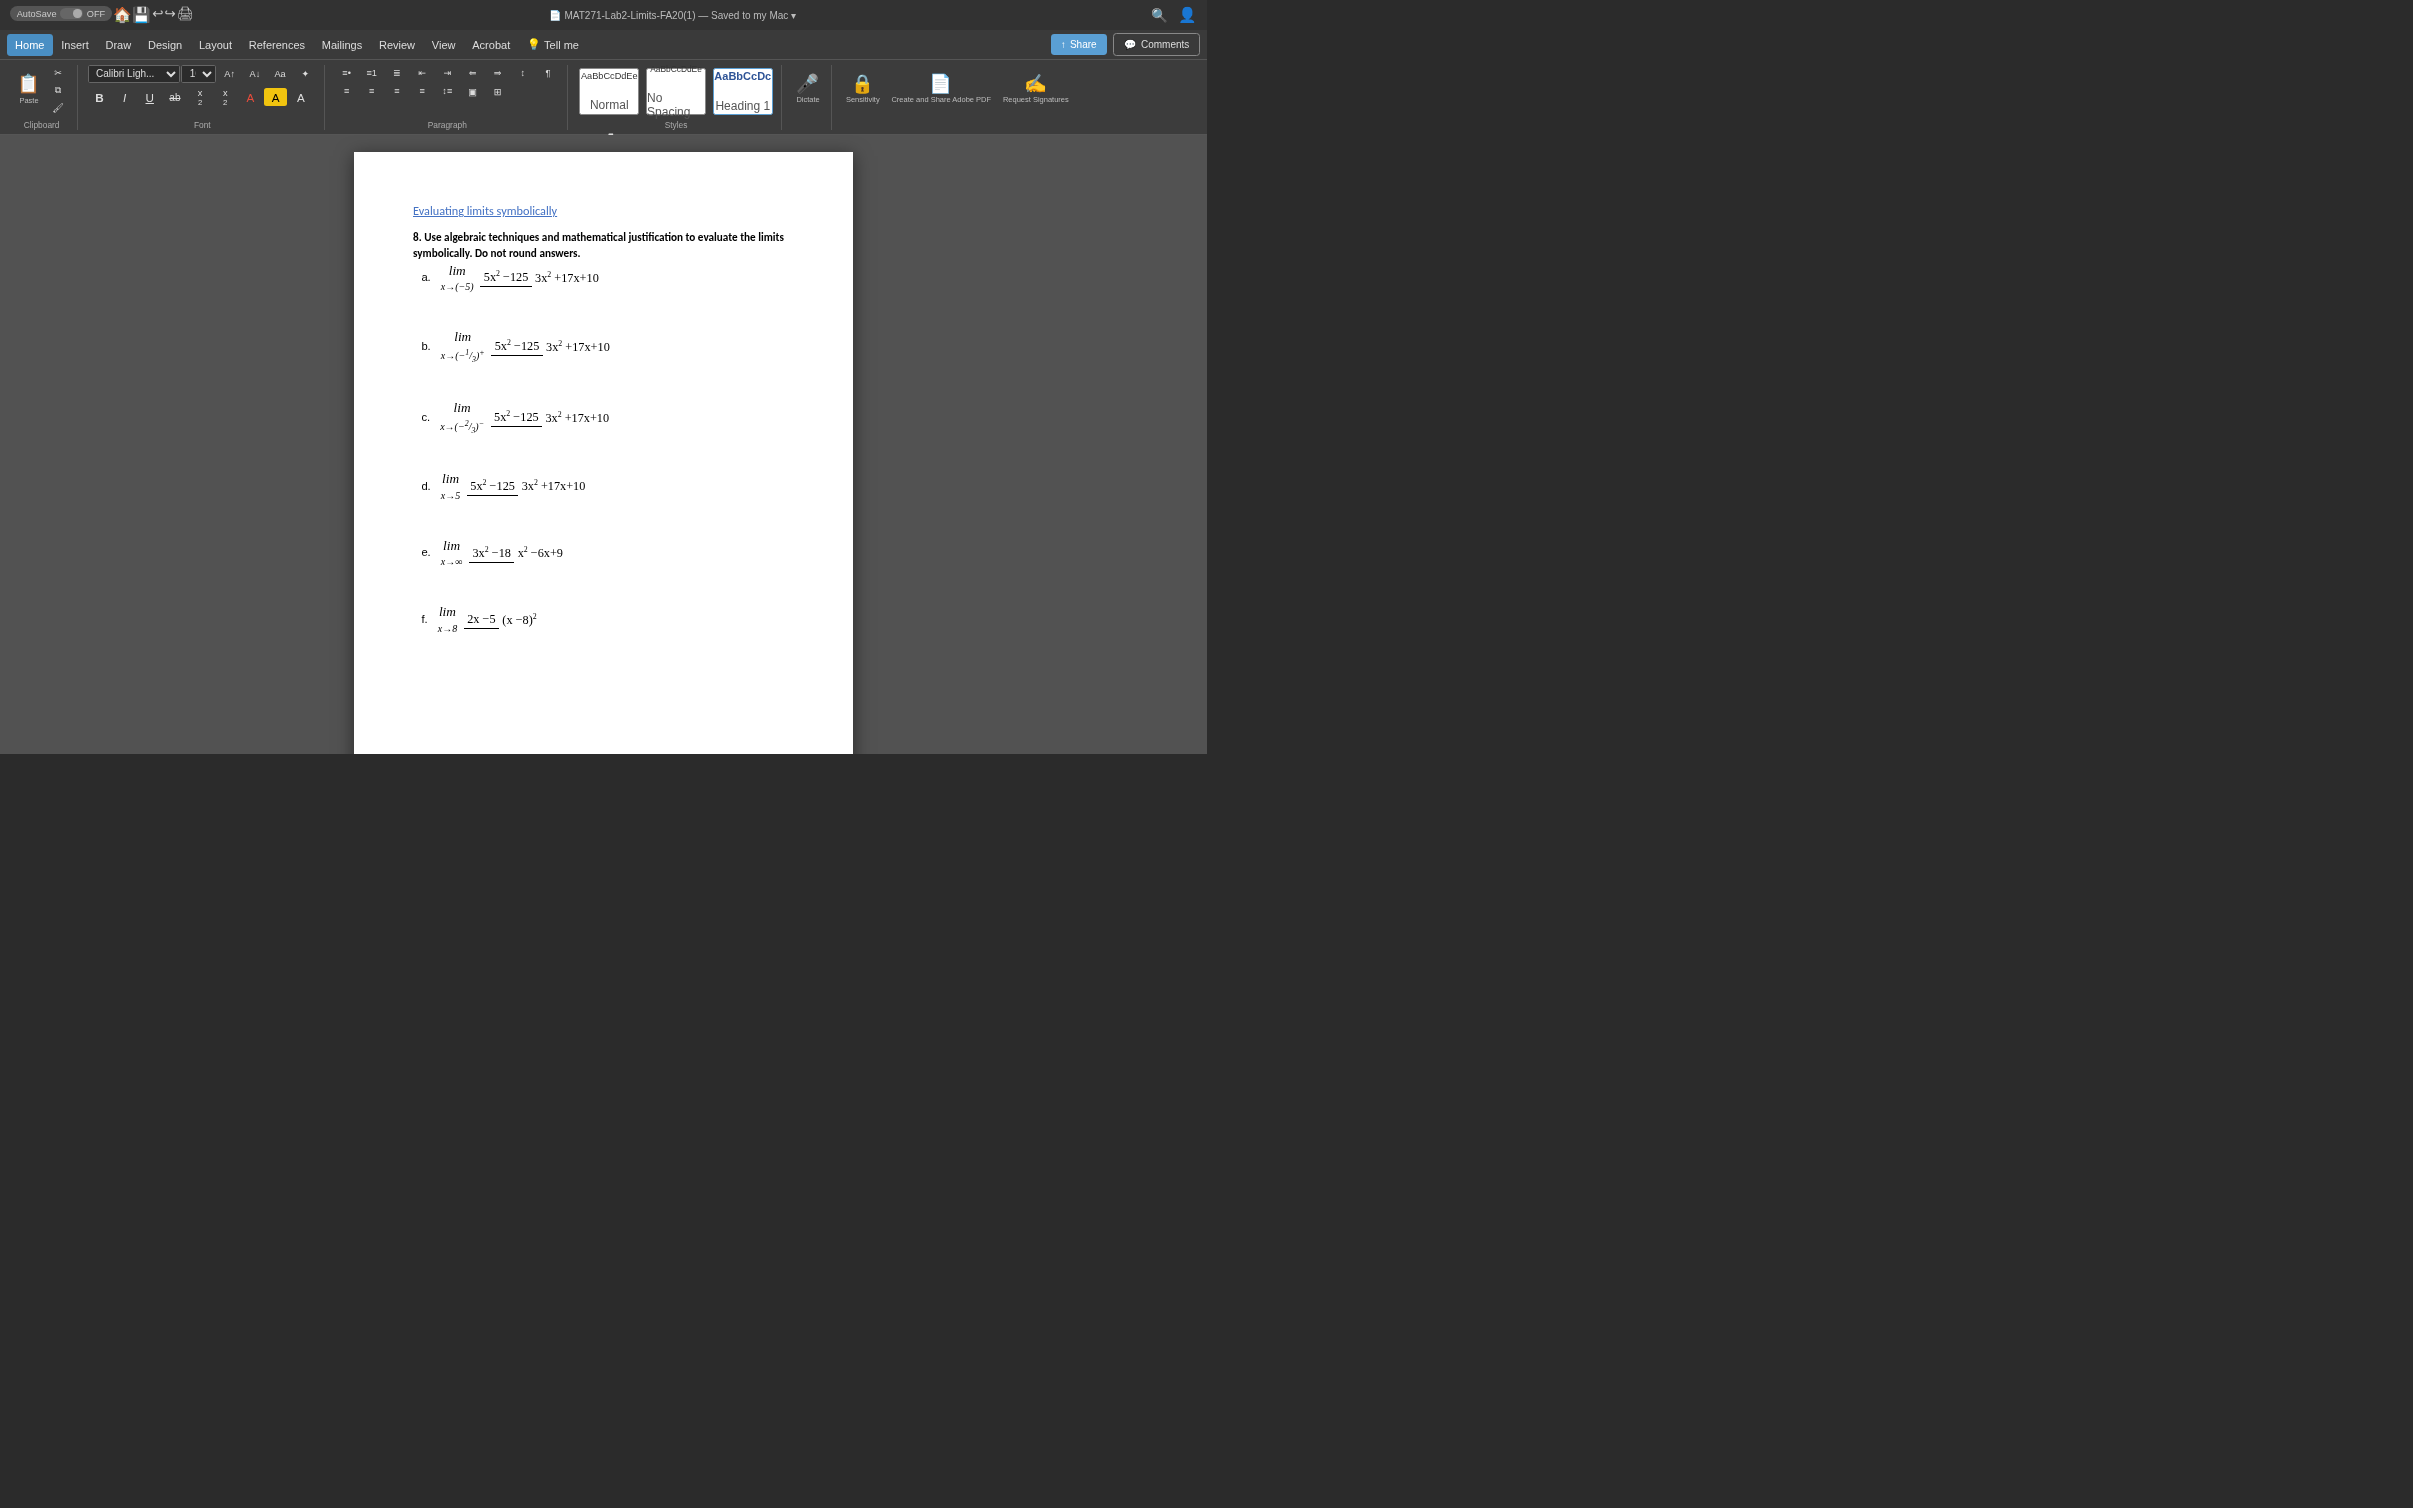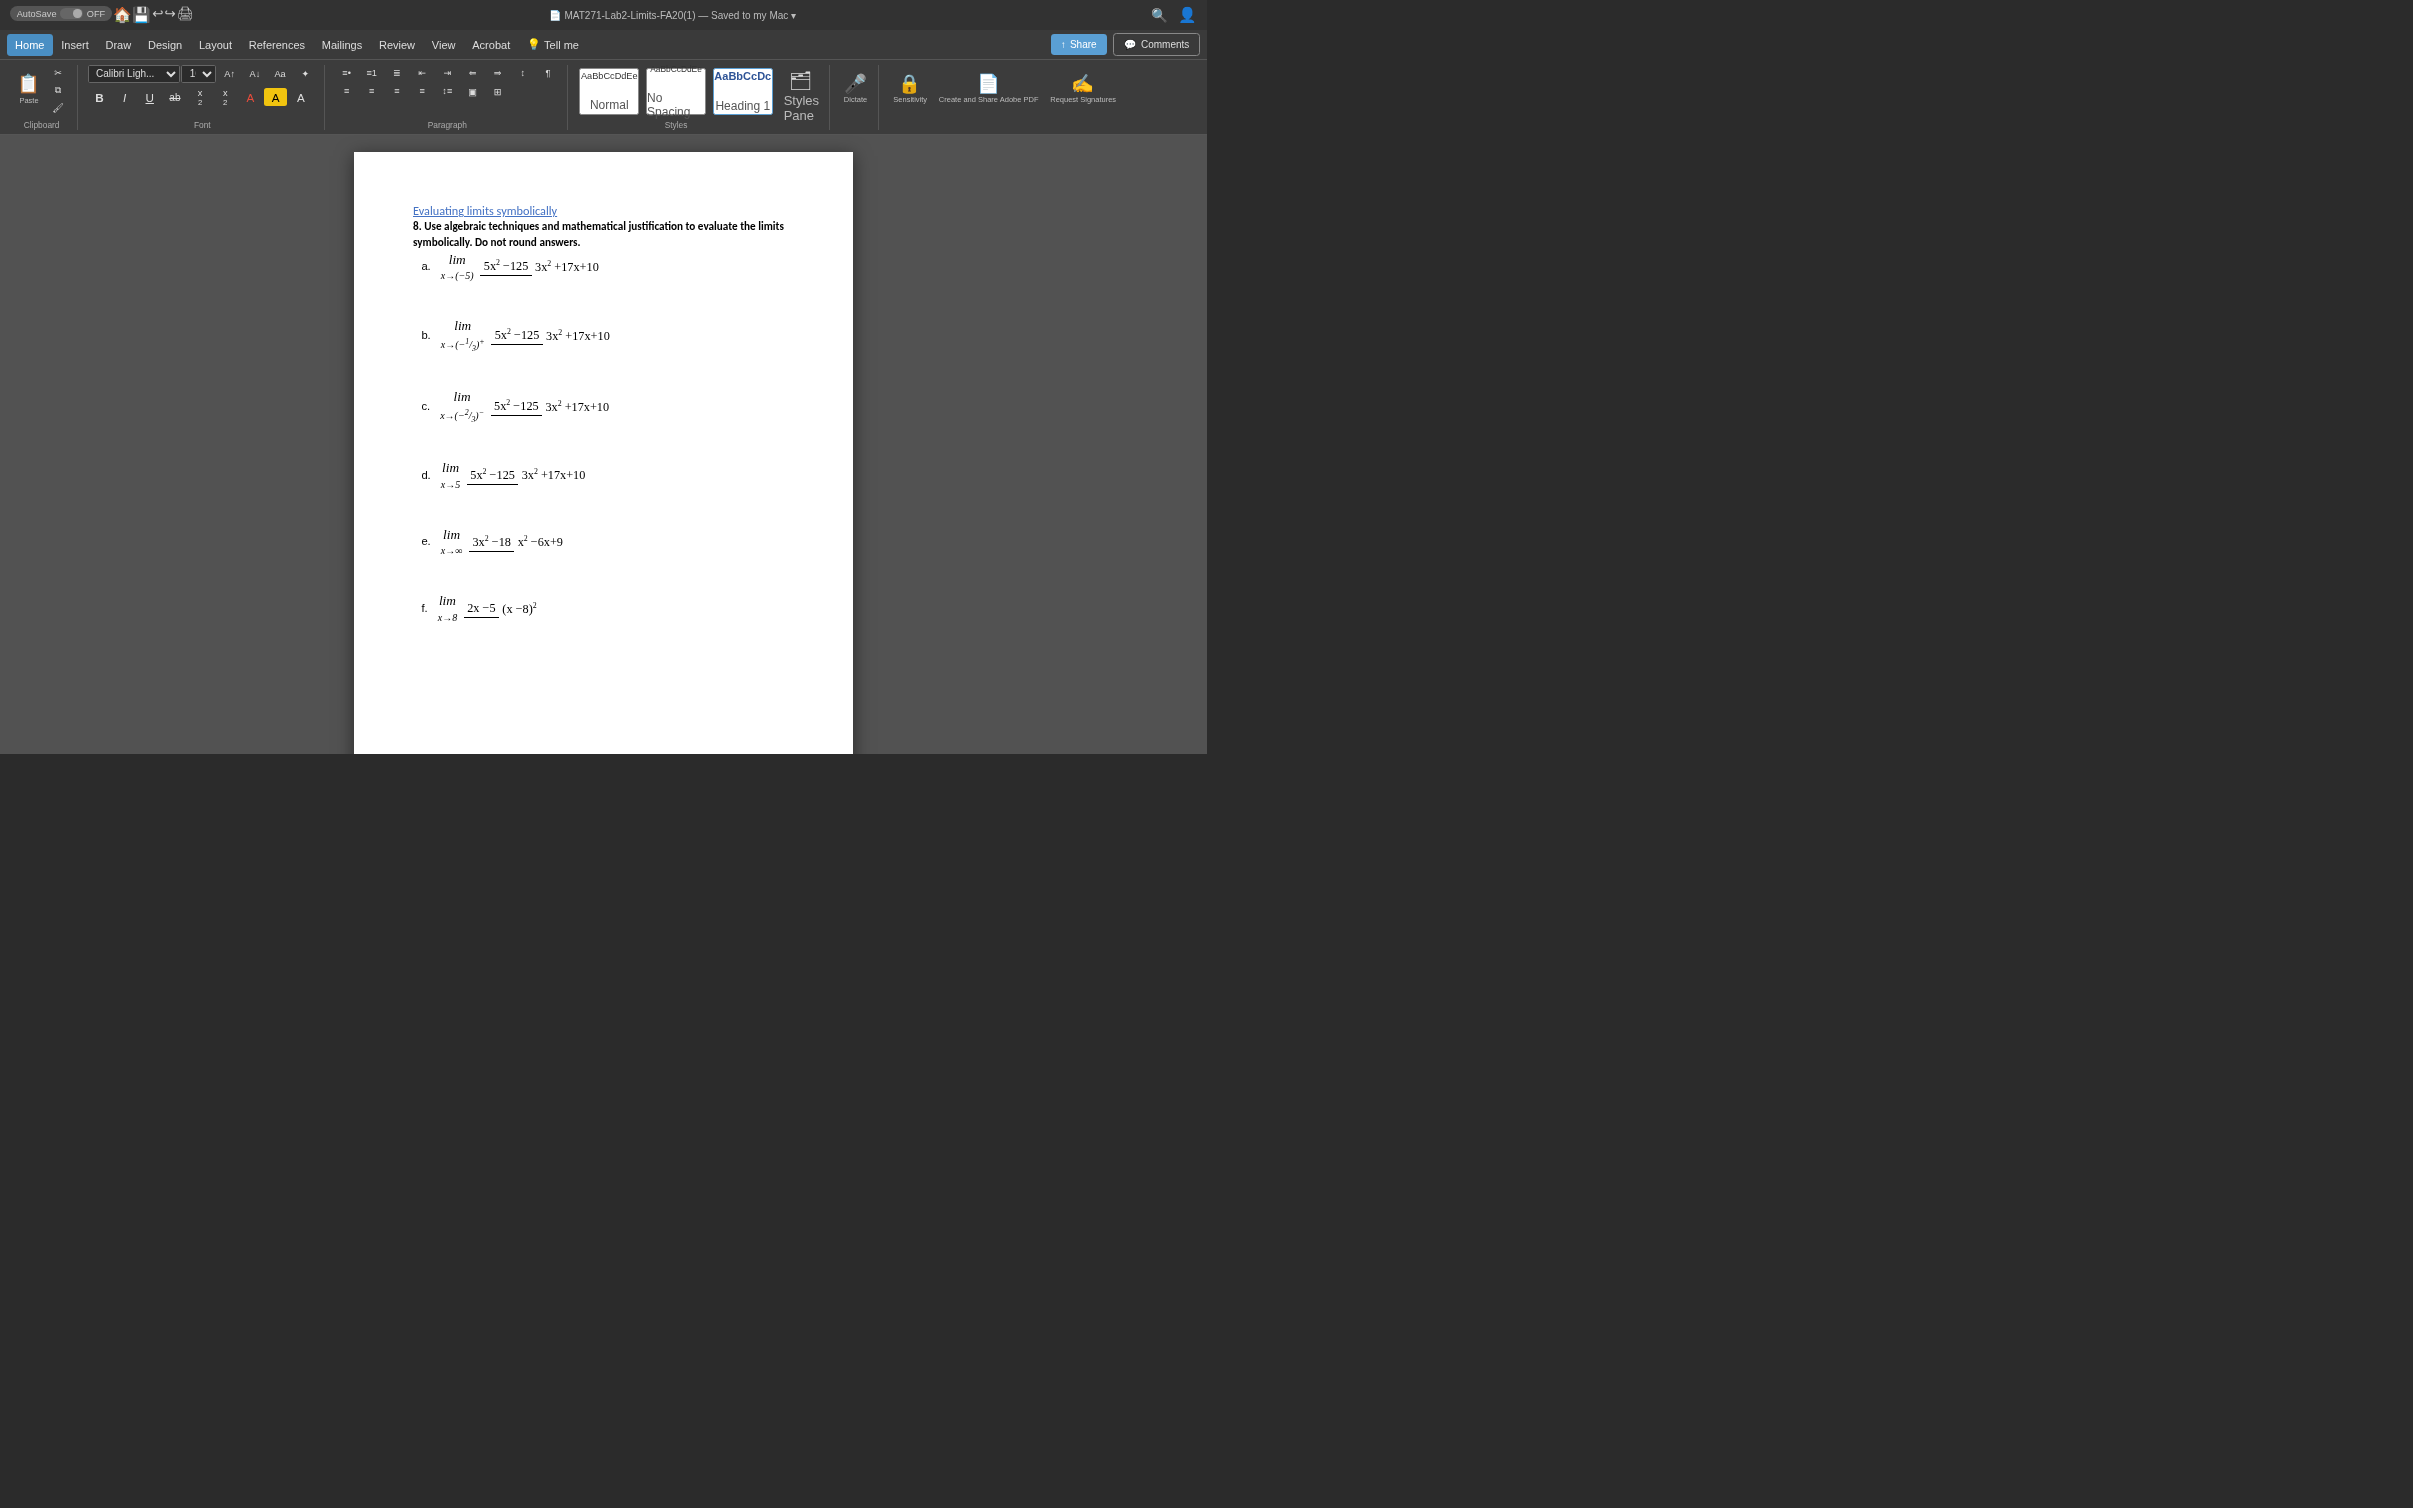--- a/index.html
+++ b/index.html
@@ -82,21 +82,21 @@
     #doc-area {
       flex: 1; background: #525252; overflow: auto; display: flex; justify-content: center; padding: 17px 0;
     }
 
     
     #page {
       background: white; width: 499px; min-height: 706px; padding: 50px 59px; box-shadow: 0 3.4px 17px rgba(0,0,0,0.5);
       font-family: 'Calibri', Arial, sans-serif; color: #000; font-size: 9.2pt; line-height: 1.4;
     }
 
-    .section-heading { color: #4472c4; font-size: 9.2pt; margin-bottom: 0; text-decoration: underline; }
+    .section-heading { color: #4472c4; font-size: 9.2pt; margin-bottom: 11px; text-decoration: underline; }
     .problem-intro { font-size: 8.4pt; margin-bottom: 0; }
     .problem-intro span { font-weight: bold; }
 
     .problem-item { margin-bottom: 34px; }
 
     .math-expr {
       display: flex; align-items: center; gap: 6.7px; font-family: 'Times New Roman', serif; font-size: 10pt;
       margin-left: 8.4px;
     }
     .lim-notation { display: inline-flex; flex-direction: column; align-items: center; font-size: 10pt; font-style: italic; }
@@ -285,21 +285,21 @@
             <span>▣</span>
           </button>
         <button class="ribbon-btn">
             <span>⊞</span>
           </button>
       </div>
     </div>
     <span class="ribbon-group-label">Paragraph</span>
   </div>
 
-  <div class="ribbon-group" style="flex-direction:row;align-items:flex-start;padding-top:3.4px;">
+  <div class="ribbon-group" style="flex-direction:column;align-items:flex-start;padding-top:3.4px;">
     <div style="display:flex;flex-direction:column;align-items:center;">
       <div style="display:flex;flex-direction:row;gap:3.4px;margin-bottom:3.4px;">
         <div class="style-thumb">
           <span class="style-thumb-text">AaBbCcDdEe</span>
           <span class="style-thumb-label">Normal</span>
         </div>
         <div class="style-thumb">
           <span class="style-thumb-text" style="font-size:8.4px;">AaBbCcDdEe</span>
           <span class="style-thumb-label">No Spacing</span>
         </div>

